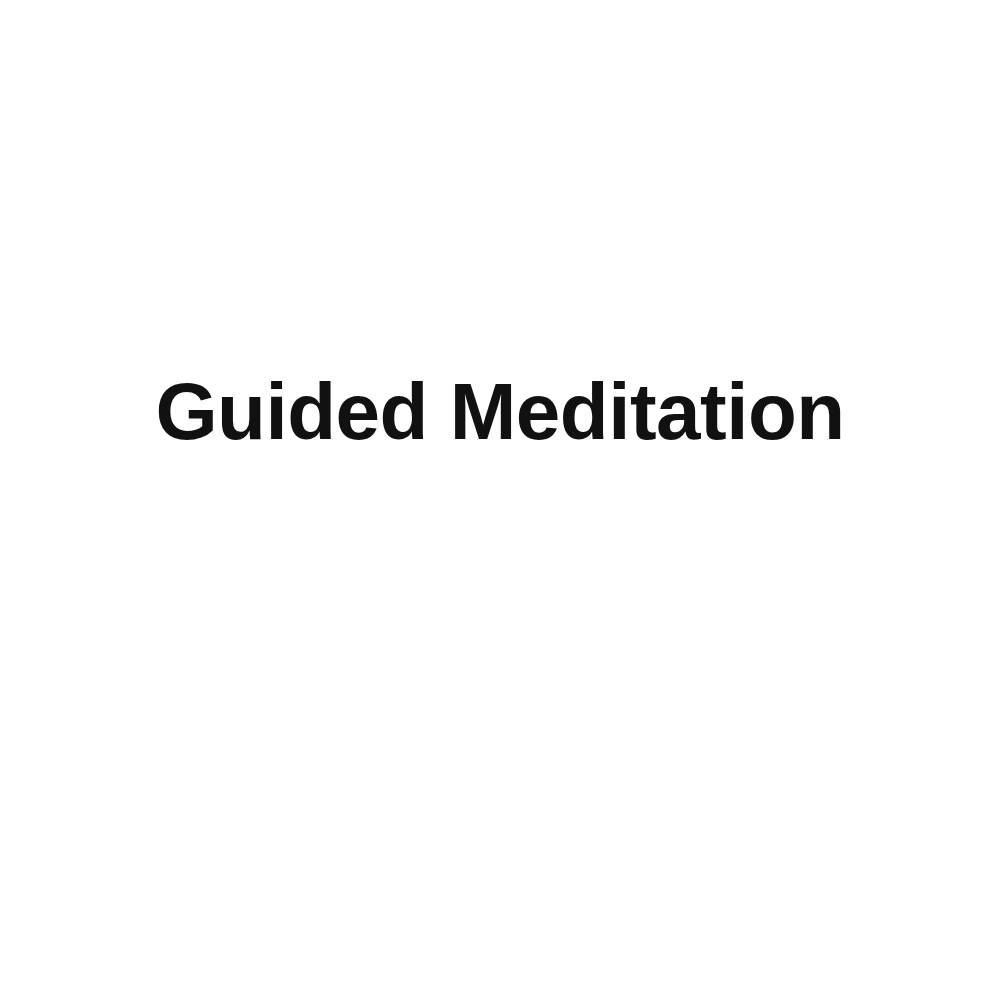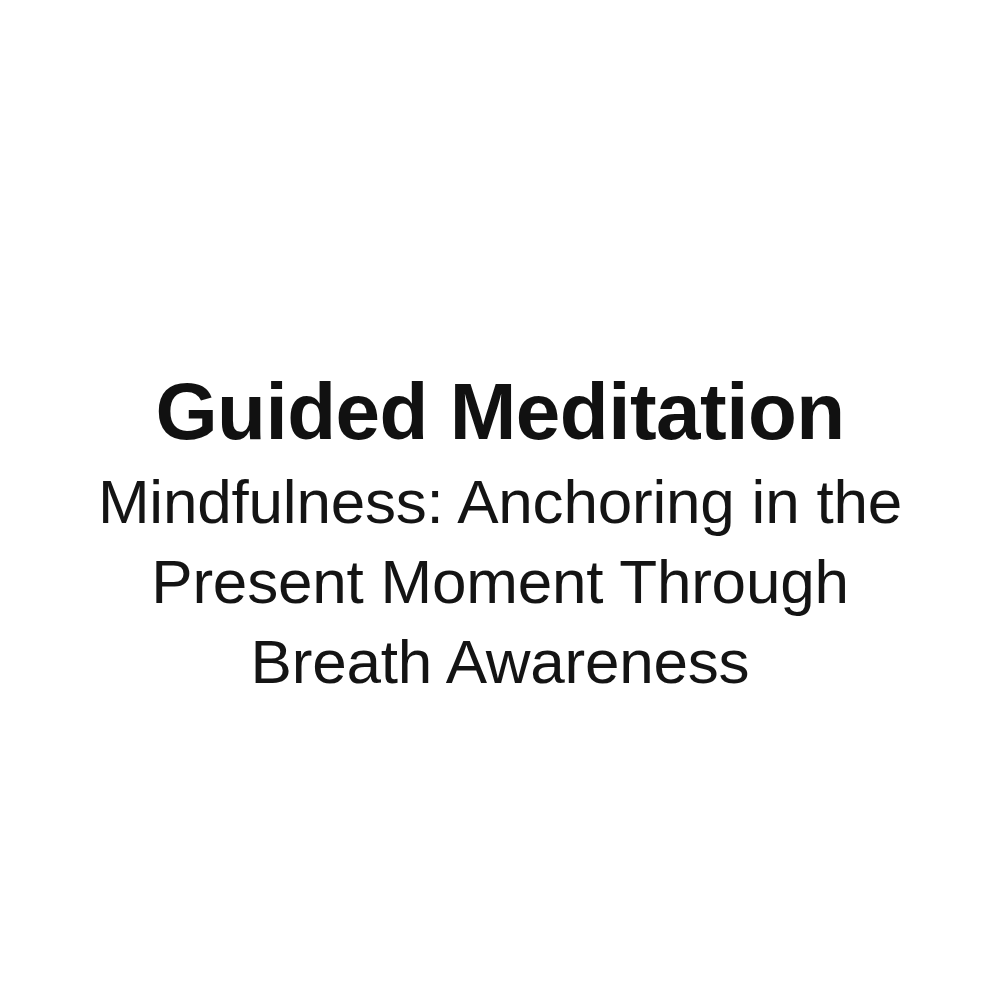--- a/index.html
+++ b/index.html
@@ -64,17 +64,16 @@
 </style>
 </head>
 <body>
 
 <div class="canvas">
 
   <div class="title-block">
 
     <h1 class="main-title">Guided Meditation</h1>
 
-    <p class="subtitle">Mindfulness: Anchoring in the Present Moment Through Breath Awareness</p>
 
   </div>
 
 </div>
 
 </body></html>

